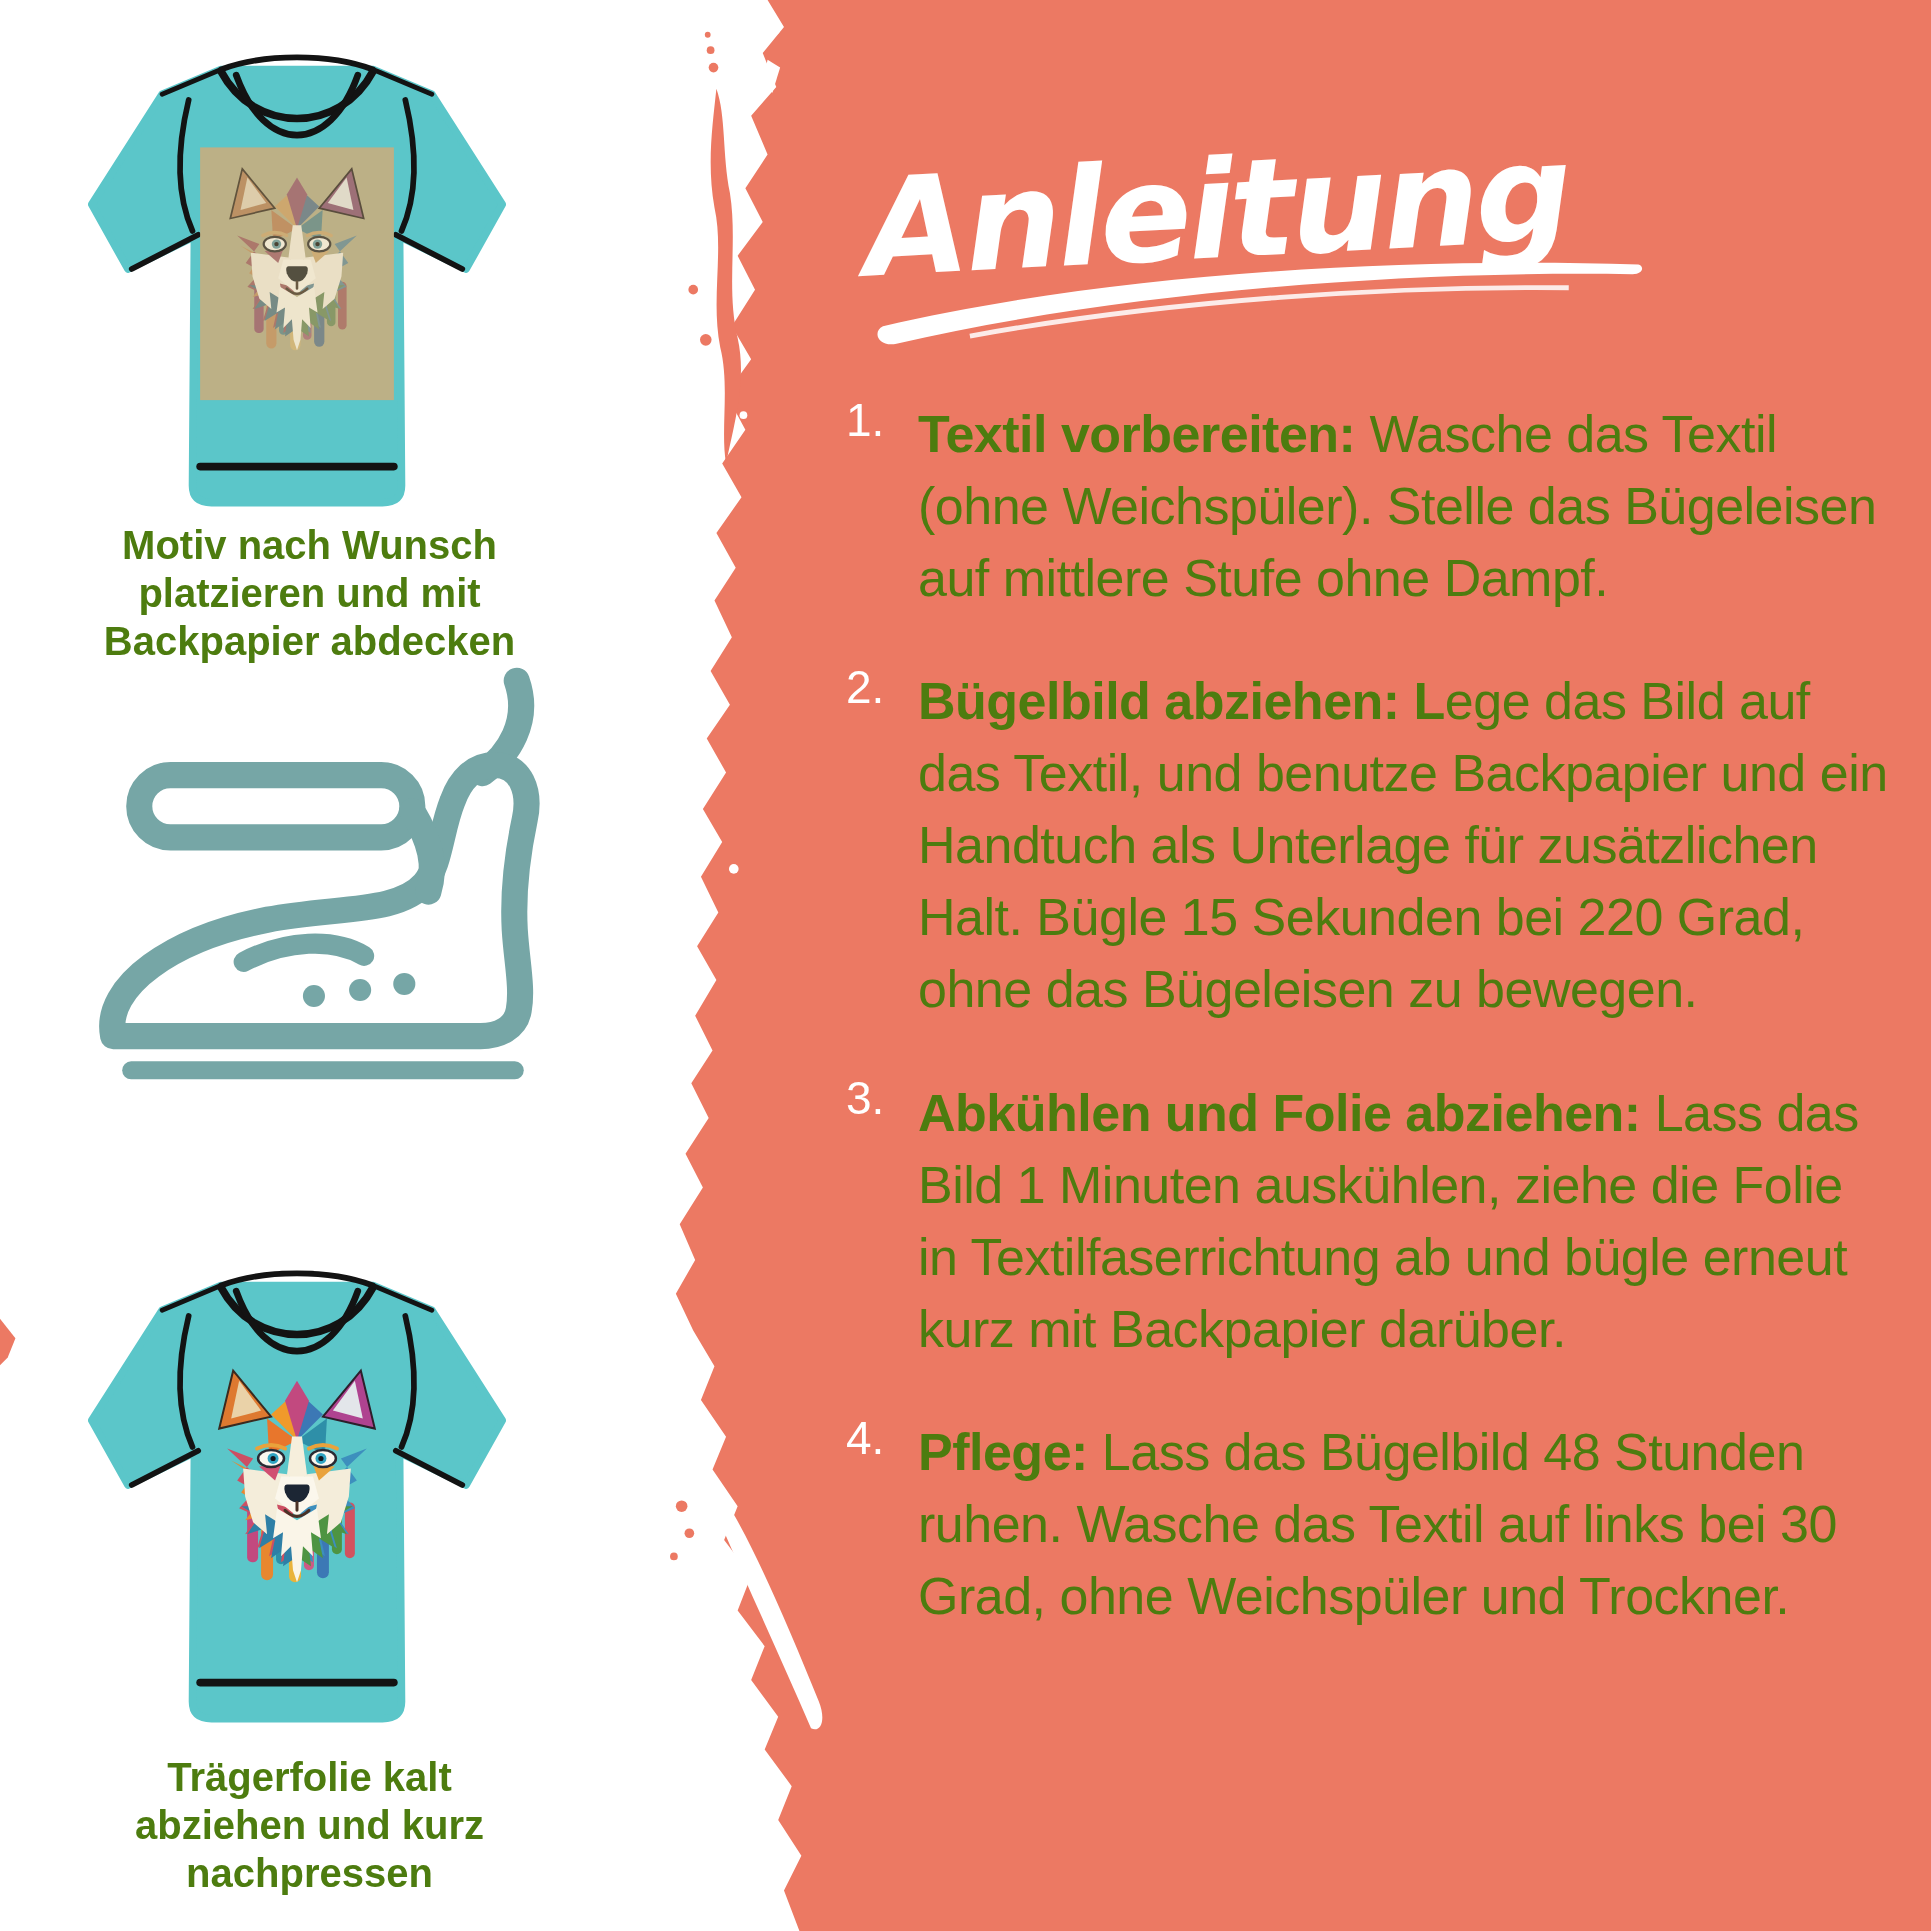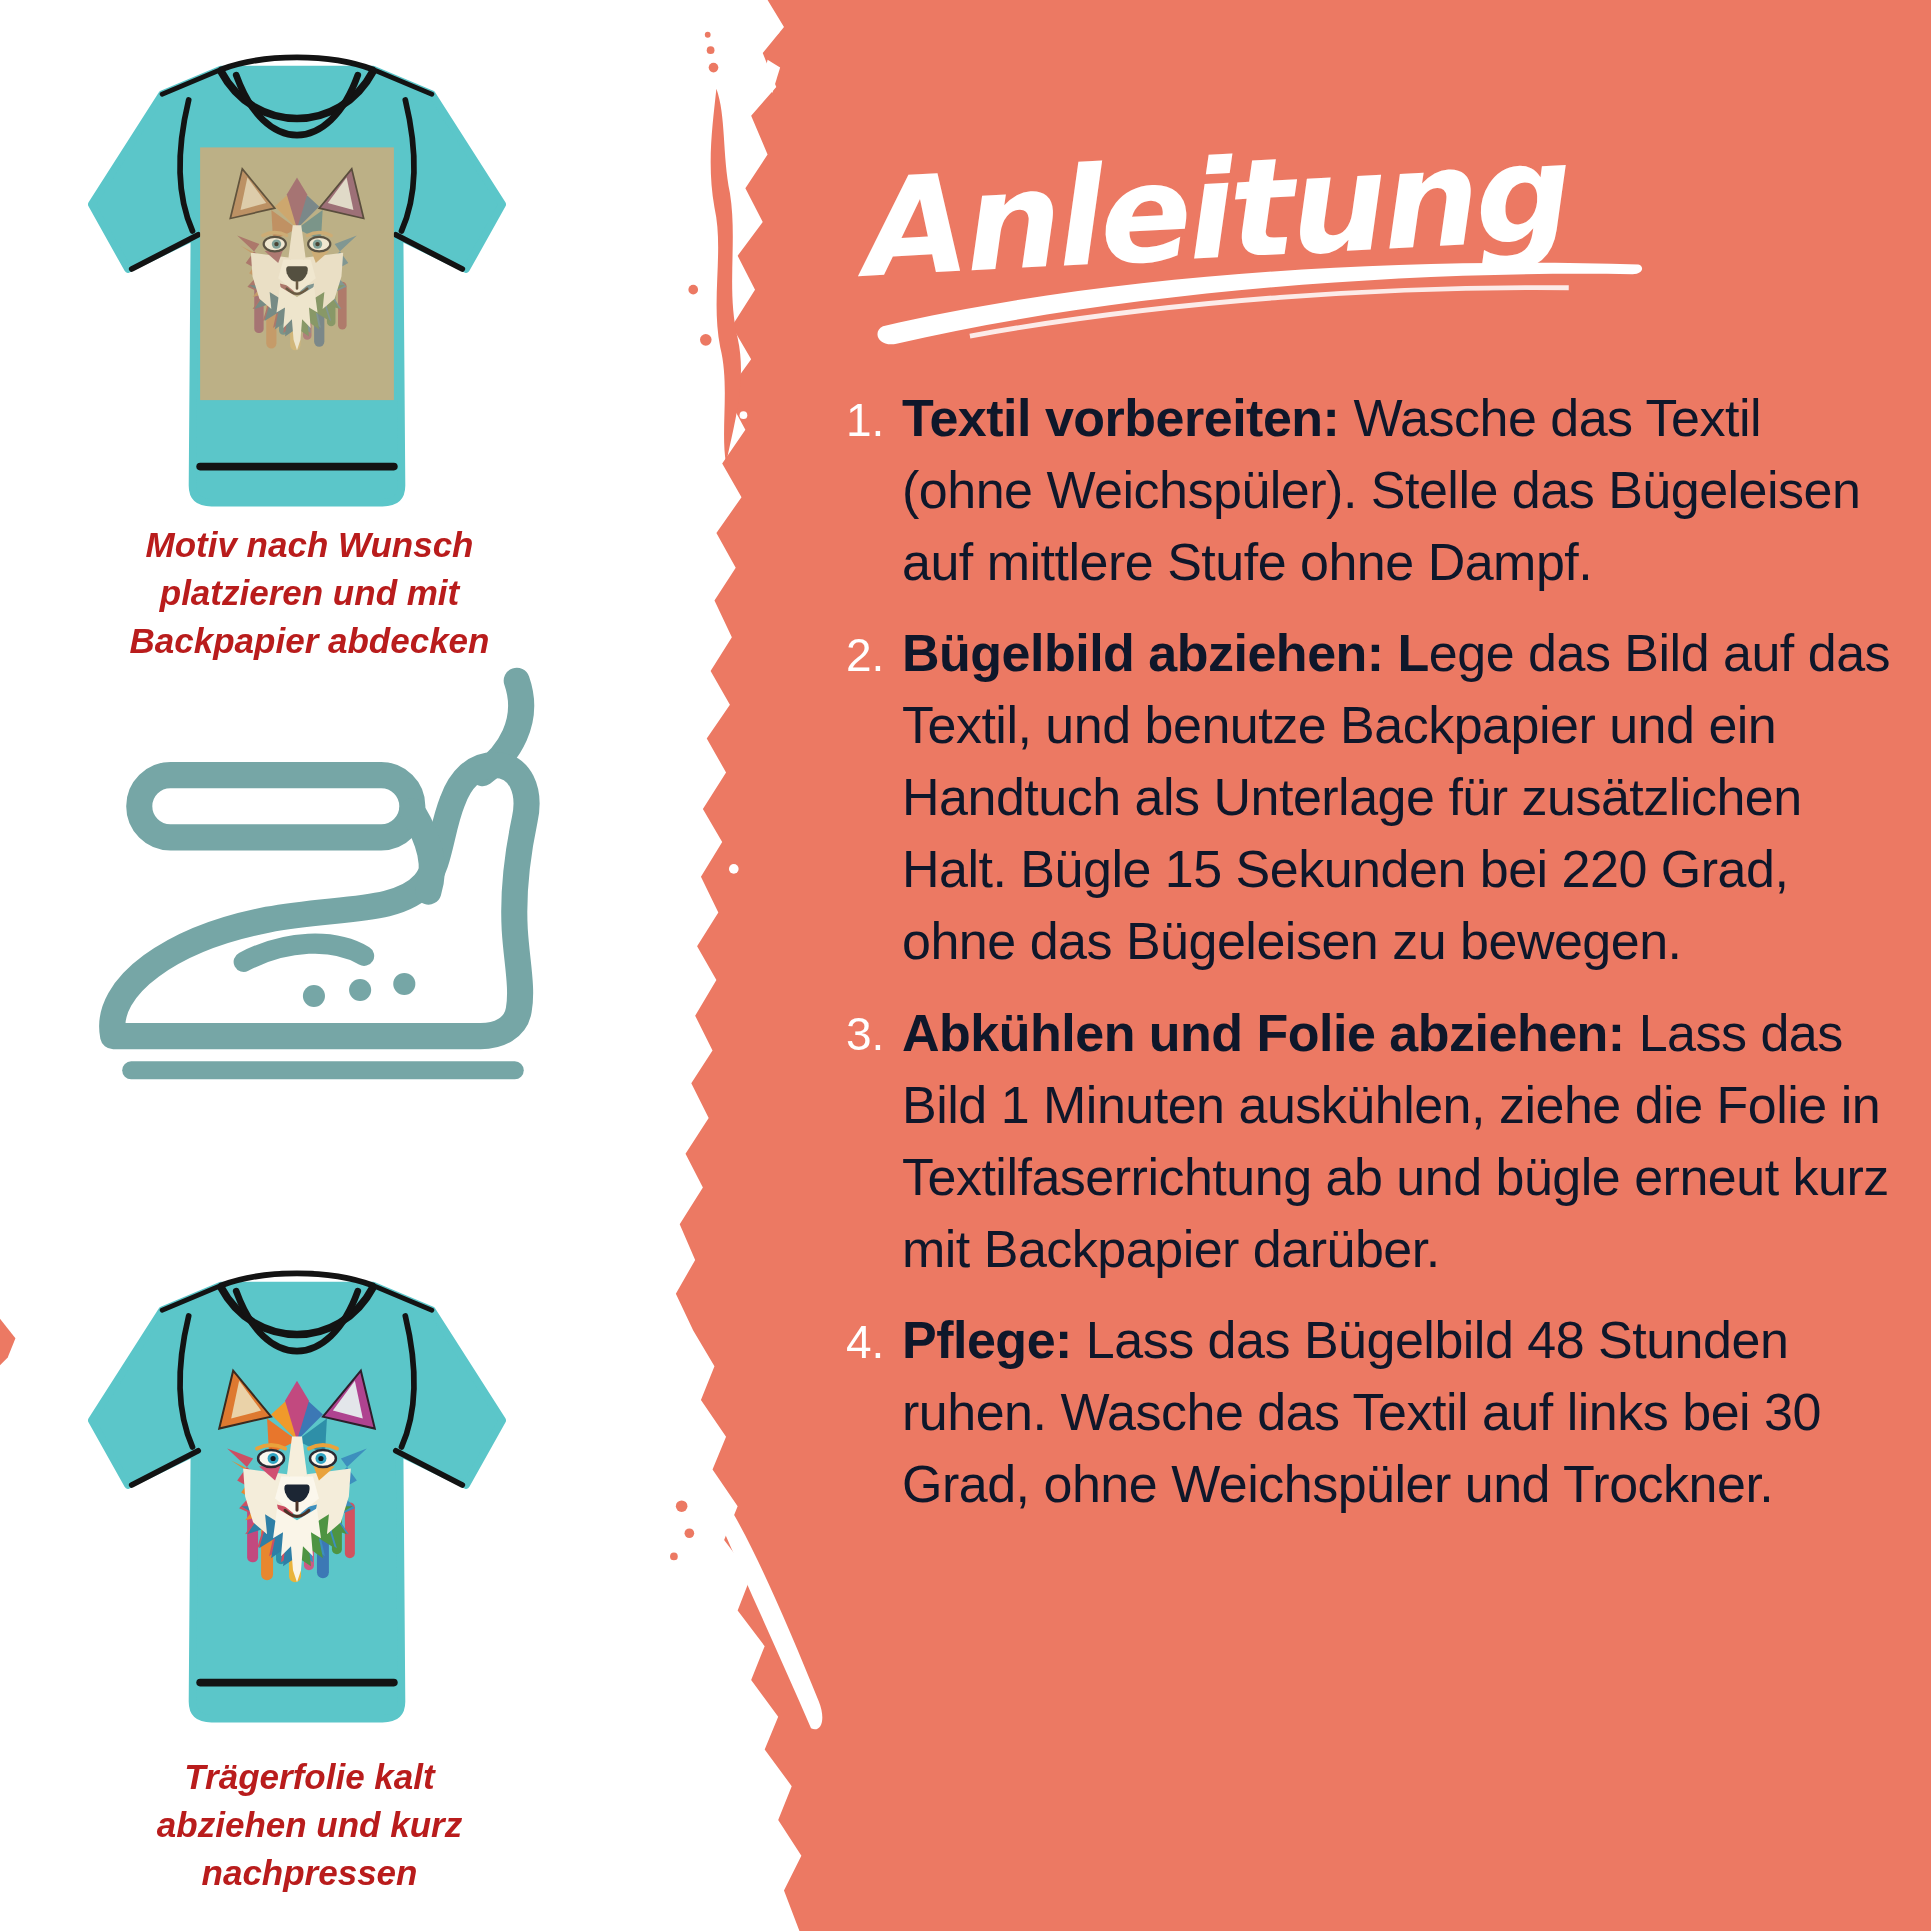--- a/index.html
+++ b/index.html
@@ -6,39 +6,39 @@
   .page{position:relative;width:1931px;height:1931px;overflow:hidden;
         font-family:"Liberation Sans",sans-serif;background:#ffffff;}
   svg{display:block;}
   .abs{position:absolute;}
 
   
   #brush-bg{left:0;top:0;width:1931px;height:1931px;z-index:0;}
 
   
   .caption{z-index:2;width:541px;left:39px;text-align:center;
-           color:#b91c1c;font-weight:bold;font-size:35px;line-height:48px;
-           white-space:pre-line;letter-spacing:0px;font-style:italic;}
+           color:#4d7c0f;font-weight:bold;font-size:40px;line-height:48px;
+           white-space:pre-line;letter-spacing:0px;}
   #tee1{left:75px;top:41px;width:444px;height:475px;z-index:1;}
   #iron{left:77px;top:664px;width:502px;height:423px;z-index:1;}
   #tee2{left:75px;top:1257px;width:444px;height:475px;z-index:1;}
   #cap1{top:521px;}
   #cap2{top:1074px;}
   #cap3{top:1753px;text-align:center;}
 
   
   #title-block{left:854px;top:50px;width:821px;height:319px;z-index:2;}
   #title-text{font-style:italic;font-weight:700;
               font-family:"DejaVu Sans",sans-serif;}
   #instruction-list{left:846px;top:382px;width:1058px;z-index:2;color:#ffffff;}
   .instr{display:flex;margin:0 0 19.3px 0;}
   .num{flex:0 0 56px;font-size:46px;line-height:72px;font-weight:400;
        color:#ffffff;padding-top:1.9px;}
-  .itext{flex:1;margin:0;font-size:52px;line-height:72px;font-weight:400;
-         color:#0f172a;letter-spacing:-0.5px;}
+  .itext{flex:1;margin:16px;font-size:52px;line-height:72px;font-weight:400;
+         color:#4d7c0f;letter-spacing:-0.5px;}
   .itext b{font-weight:700;}
 </style>
 </head>
 <body>
 
 <div class="page">
 
   <svg width="0" height="0" style="position:absolute" aria-hidden="true">
     <defs>
       <filter id="muteF" color-interpolation-filters="sRGB">

